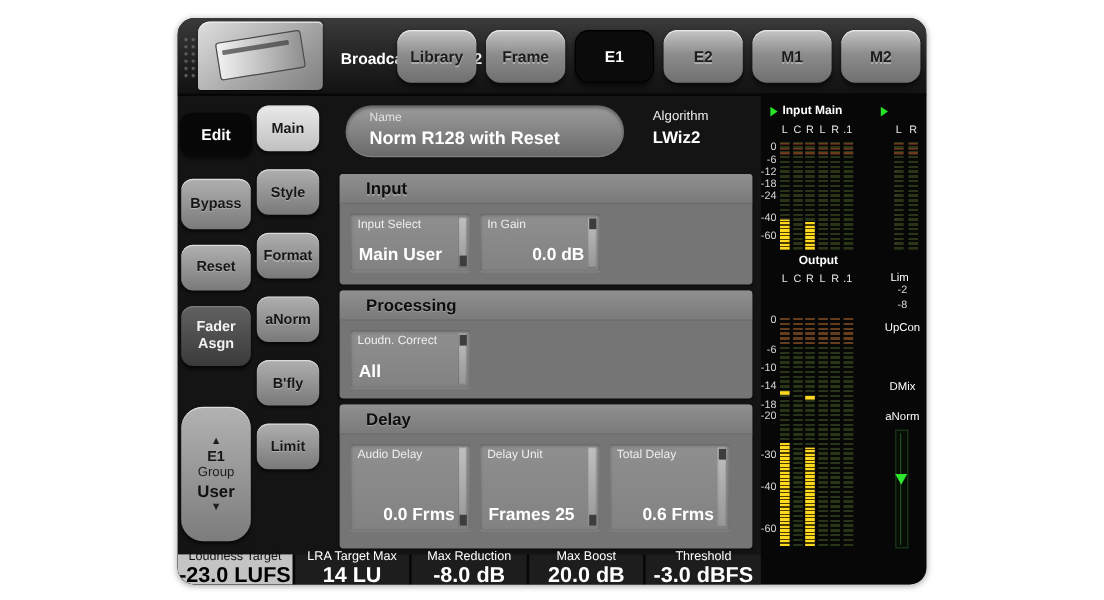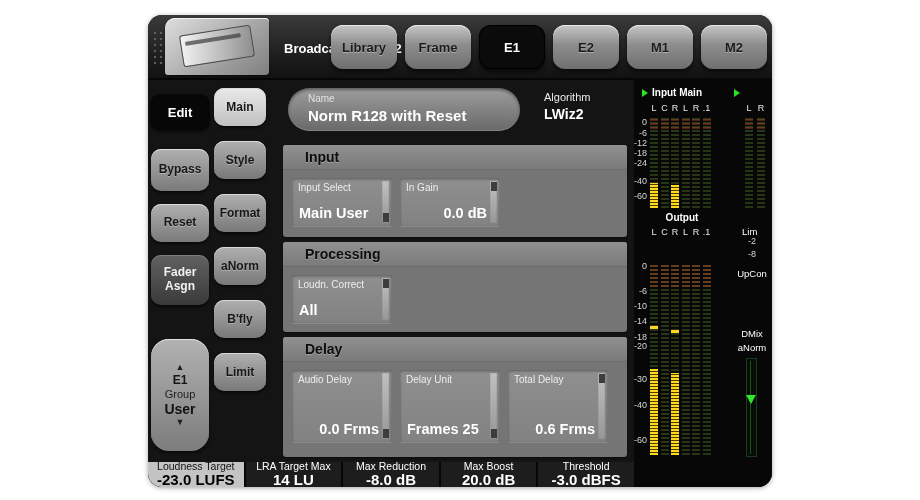--- a/index.html
+++ b/index.html
@@ -73,21 +73,21 @@
   .anorm-strip{position:absolute;left:112px;top:280px;width:9px;height:97px;background:#050d05;border:1px solid #1c3a1c;}
   .anorm-strip::before{content:"";position:absolute;left:3px;top:2px;bottom:2px;width:1px;background:rgba(70,160,70,.45);}
   .anorm-tri{position:absolute;left:-1px;top:36px;width:0;height:0;border-left:5px solid transparent;border-right:5px solid transparent;border-top:9px solid #2ee62e;}
 
   
   .footer{position:absolute;left:0;bottom:0;width:486px;height:25px;display:flex;background:#101010;}
   .fcell{flex:1;display:flex;flex-direction:column;align-items:center;justify-content:center;gap:0;background:#1d1d1d;color:#fff;border-left:2px solid #060606;cursor:pointer;}
   .fcell:first-child{border-left:none;}
   .fcell.hl{background:#c4c4c4;color:#111;}
   .fc-label{font-size:10.5px;line-height:1.05;}
-  .fc-value{font-size:15px;font-weight:bold;line-height:1.1;}
+  .fc-value{font-size:18px;font-weight:bold;line-height:1.1;}
   .fcell.hl .fc-value{color:#000;}
 </style>
 </head>
 <body>
 
 <div class="canvas">
   <div class="device">
 
     <div class="topbar">
       <div class="grill"></div>
@@ -271,21 +271,21 @@
         </div>
         <div class="meter" style="left: 26.5px; top: 186px; height: 191px;"></div>
         <div class="meter" style="left: 37px; top: 186px; height: 191px;">
           <div class="mbar" style="height: 82px;"></div>
           <div class="mpeak" style="bottom: 122px;"></div>
         </div>
         <div class="meter" style="left: 47.5px; top: 186px; height: 191px;"></div>
         <div class="meter" style="left: 58px; top: 186px; height: 191px;"></div>
         <div class="meter" style="left: 68.5px; top: 186px; height: 191px;"></div>
         <div class="sideLbl" style="top: 190px;">UpCon</div>
-        <div class="sideLbl" style="top: 250px;">DMix</div>
+        <div class="sideLbl" style="top: 239px;">DMix</div>
         <div class="sideLbl" style="top: 264px;">aNorm</div>
       </div>
 
     <div class="footer">
         <div class="fcell hl">
           <div class="fc-label">Loudness Target</div>
           <div class="fc-value">-23.0 LUFS</div>
         </div>
         <div class="fcell">
           <div class="fc-label">LRA Target Max</div>

